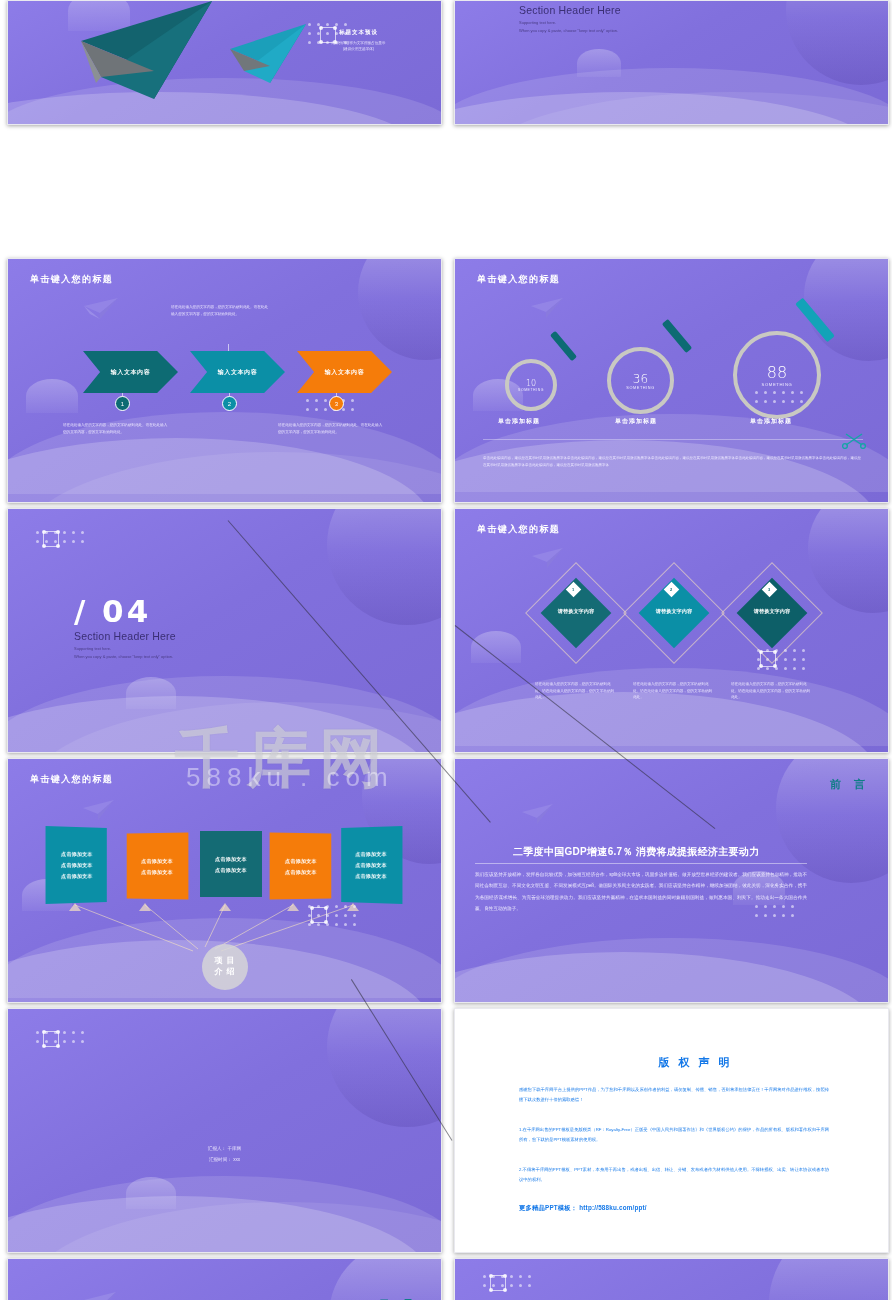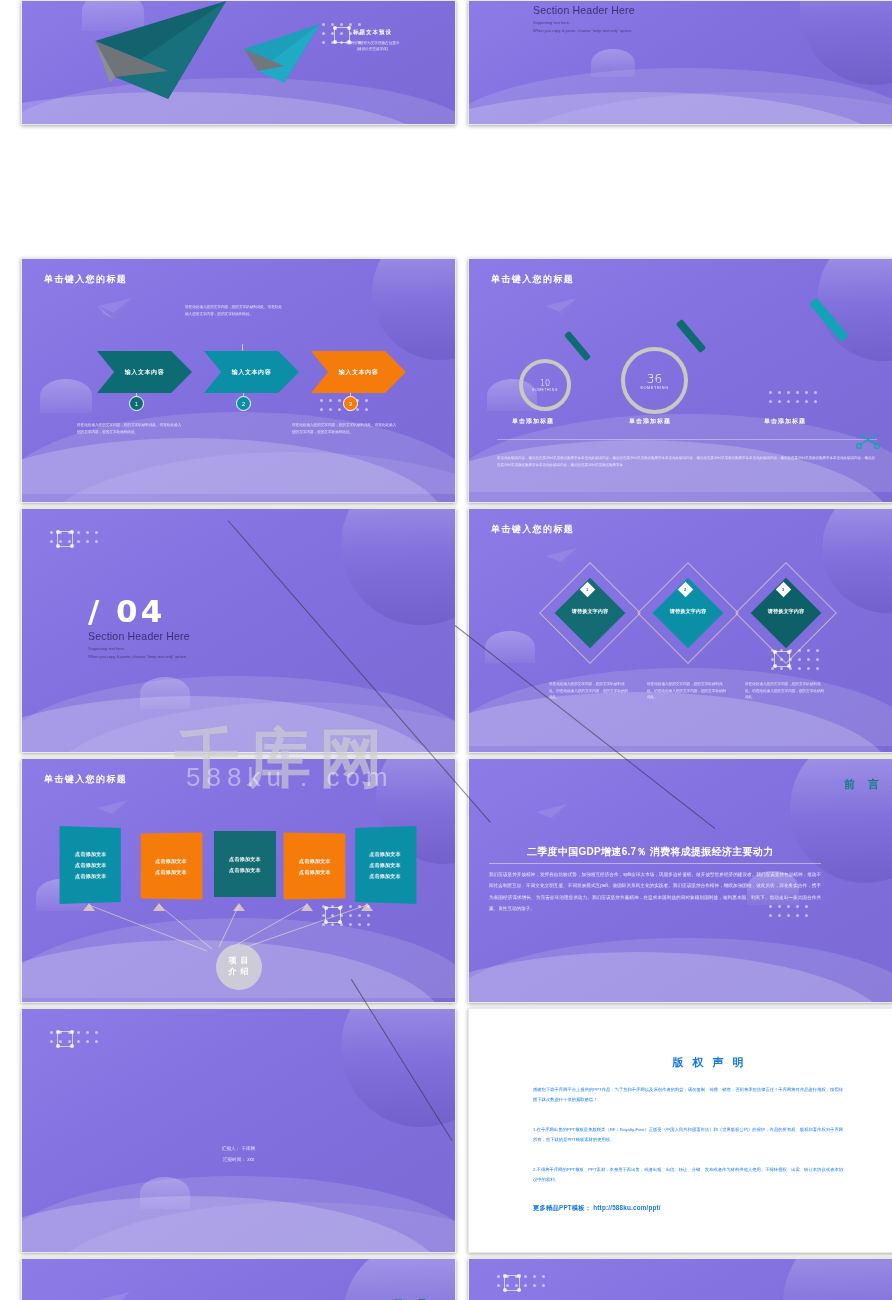--- a/index.html
+++ b/index.html
@@ -10,21 +10,21 @@
     overflow: hidden;
   }
   #page { position: relative; width: 892px; height: 1300px; background:#fff; }
 
   .grid {
     position:absolute; inset:0;
     display:grid;
     grid-template-columns: 435px 435px;
     grid-auto-rows: 245px;
     column-gap: 12px; row-gap: 5px;
-    padding: 8px 21px;
+    padding: 8px 7px;
   }
   .slide {
     position: relative;
     overflow: hidden;
     background: #8170dd;
     box-shadow: 0 1px 4px rgba(0,0,0,.35);
     border: 1px solid #e9e9ef;
   }
   .slide.r0 { height: 125px; margin-top:-8px; }
 
@@ -282,20 +282,24 @@
       <div class="mag-label" style="left:43px;top:158px;">单击添加标题</div>
 
       <div class="mag-handle" style="left:218px;top:58px;width:8px;height:38px;background:#0d6b73;transform:rotate(-40deg);"></div>
       <div class="mag-ring" style="left:152px;top:88px;width:67px;height:67px;">
         <span class="mag-num" style="font-size:12px;">36</span>
         <span class="mag-sth" style="font-size:3.8px;">SOMETHING</span>
       </div>
       <div class="mag-label" style="left:160px;top:158px;">单击添加标题</div>
 
       <div class="mag-handle" style="left:355px;top:36px;width:10px;height:50px;background:#12a3b8;transform:rotate(-40deg);"></div>
+      <div class="mag-ring" style="left:278px;top:72px;width:88px;height:88px;">
+        <span class="mag-num" style="font-size:16px;">88</span>
+        <span class="mag-sth" style="font-size:4.2px;">SOMETHING</span>
+      </div>
       <div class="mag-label" style="left:295px;top:158px;">单击添加标题</div>
 
       <div class="dots" style="left:300px;top:132px;grid-template-columns:repeat(6,1fr);">
         <i></i>
           <i></i>
           <i></i>
           <i></i>
           <i></i>
           <i></i>
         <i></i>

